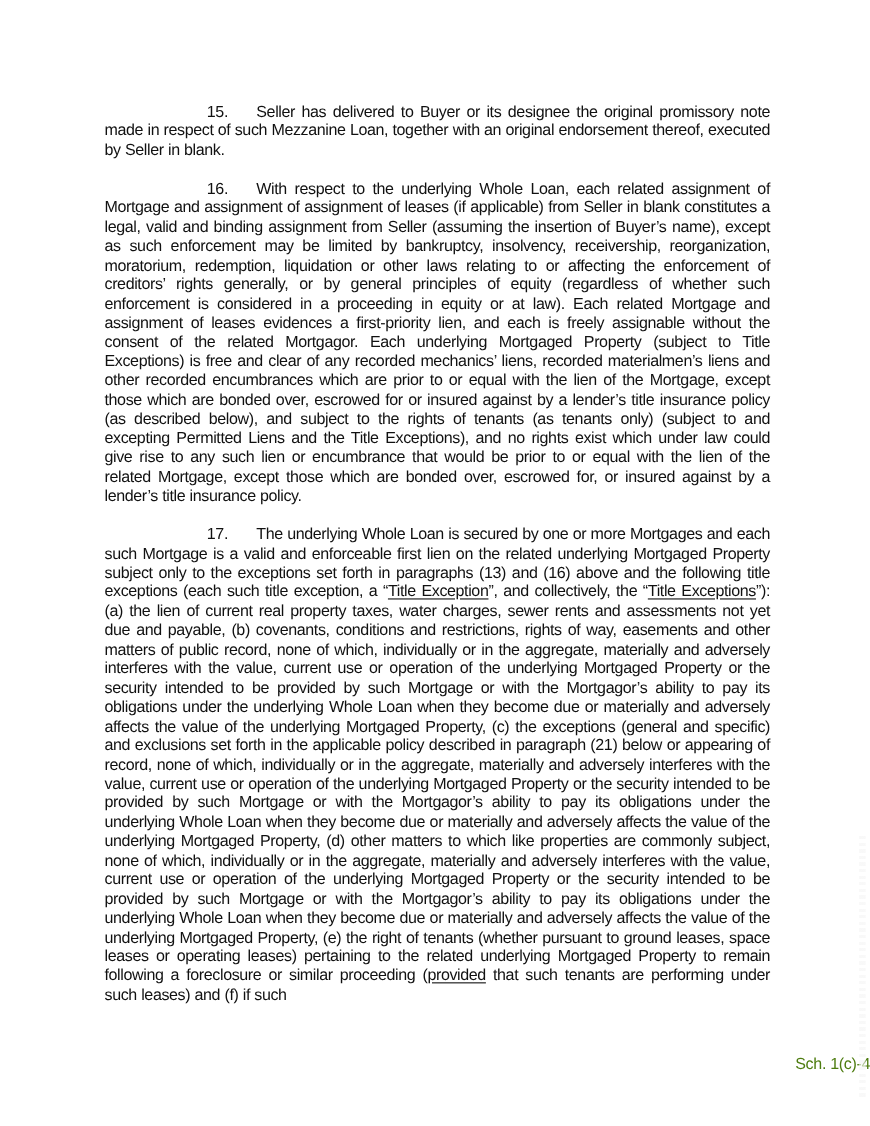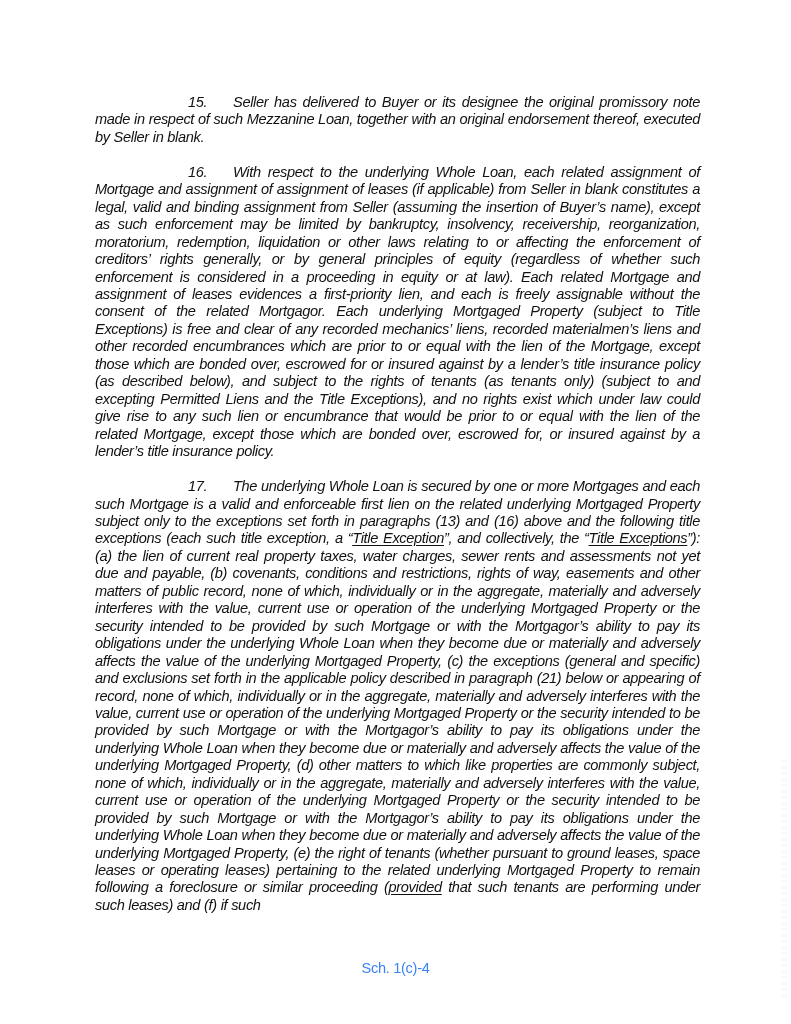--- a/index.html
+++ b/index.html
@@ -17,45 +17,44 @@
       position: absolute;
       left: 95px;
       top: 94px;
       width: 605px;
       font-family: "Liberation Sans", sans-serif;
       font-size: 14.6px;
       line-height: 17.45px;
       color: #111111;
       letter-spacing: -0.35px;
       word-spacing: 0.2px;
-      font-style: italic;
     }
     .para {
       margin: 0 0 17.5px 0;
       text-align: justify;
       text-indent: 93px;
     }
     .para-num {
       display: inline-block;
       width: 45px;
       text-indent: 0;
     }
     .u {
       text-decoration: underline;
       text-underline-offset: 2px;
     }
     .footer {
       position: absolute;
       left: 0;
       width: 791px;
       top: 960px;
-      text-align: center;
+      text-align: right;
       font-family: "Liberation Sans", sans-serif;
       font-size: 14.6px;
-      color: #3b82f6;
+      color: #4d7c0f;
       letter-spacing: -0.3px;
     }
     .watermark {
       position: absolute;
       right: 4px;
       top: 760px;
       width: 6px;
       height: 240px;
       background: repeating-linear-gradient(180deg, #f4f4f4 0 3px, #ffffff 3px 6px);
       opacity: 0.6;

